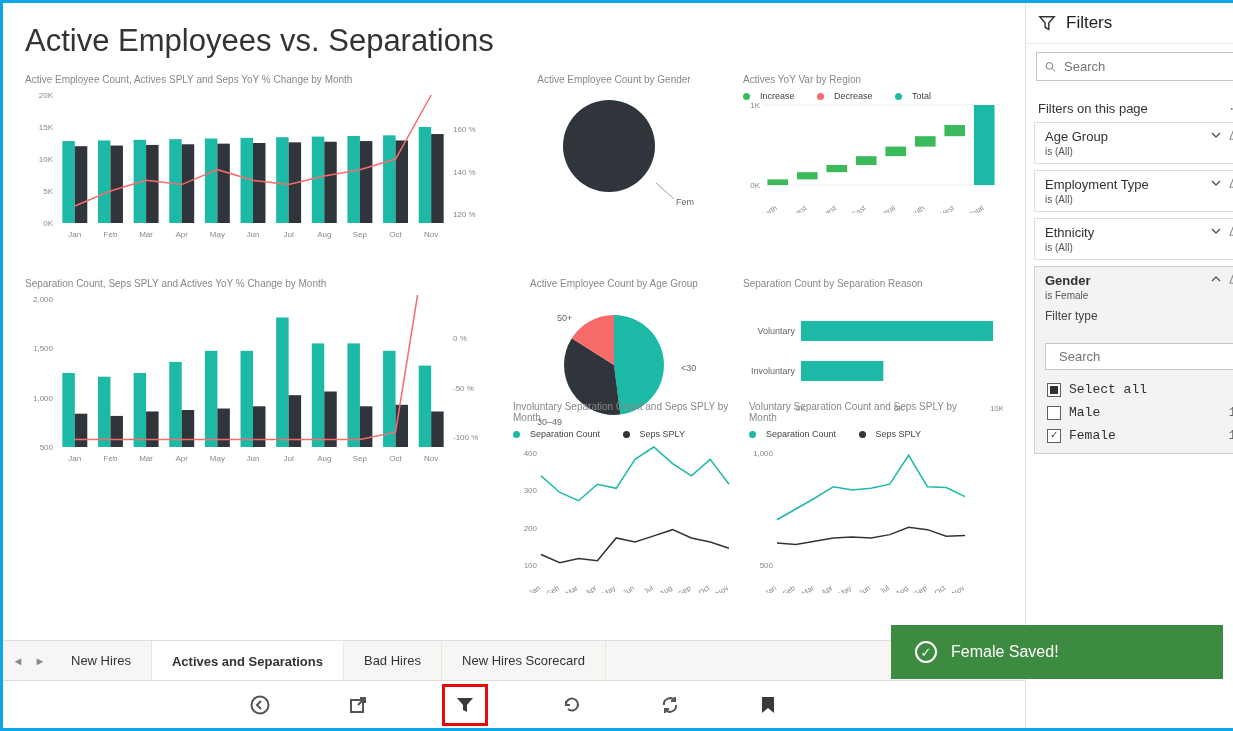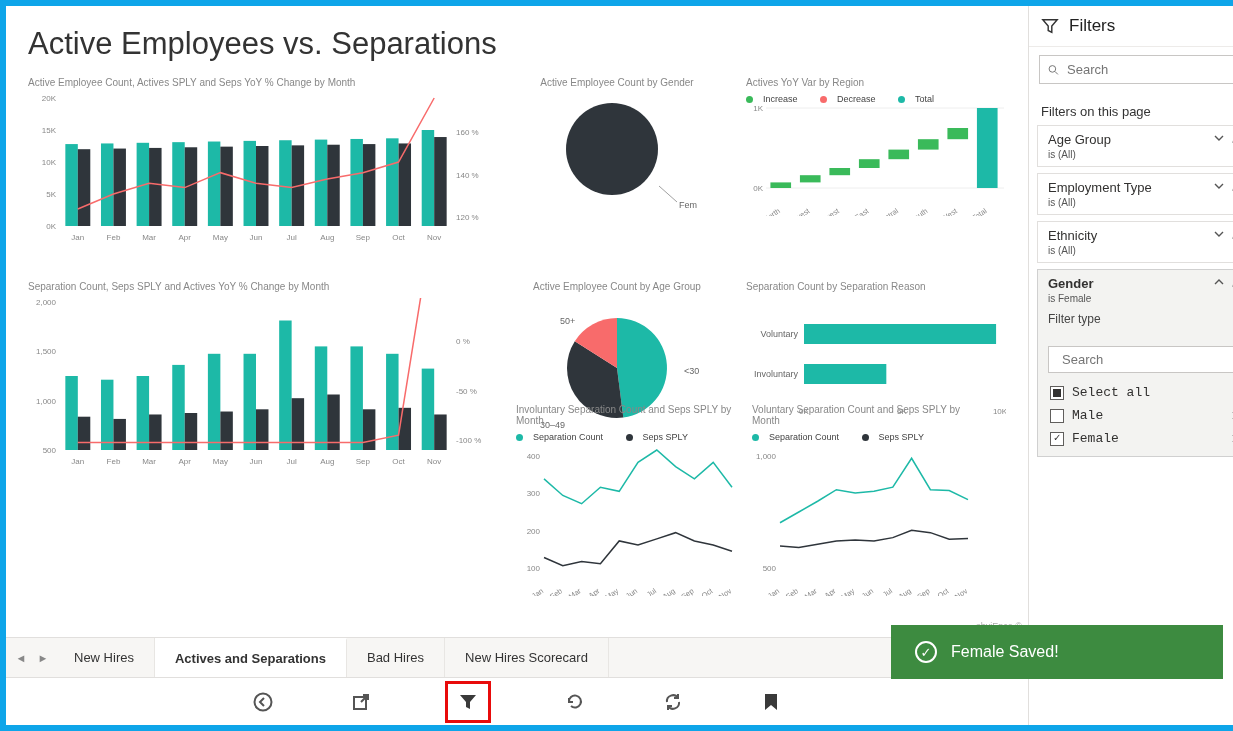--- a/index.html
+++ b/index.html
@@ -10,21 +10,21 @@
     color: #323130;
     width: 1233px;
     height: 731px;
     overflow: hidden;
     position: relative;
   }
   .app {
     display: flex;
     height: 100%;
     background: #ec4899;
-    border: 6px solid #0ea5e9;
+    border: 3px solid #0ea5e9;
   }
   .report-area {
     flex: 1;
     display: flex;
     flex-direction: column;
     background: #fff;
     position: relative;
   }
   .report-canvas {
     flex: 1;

